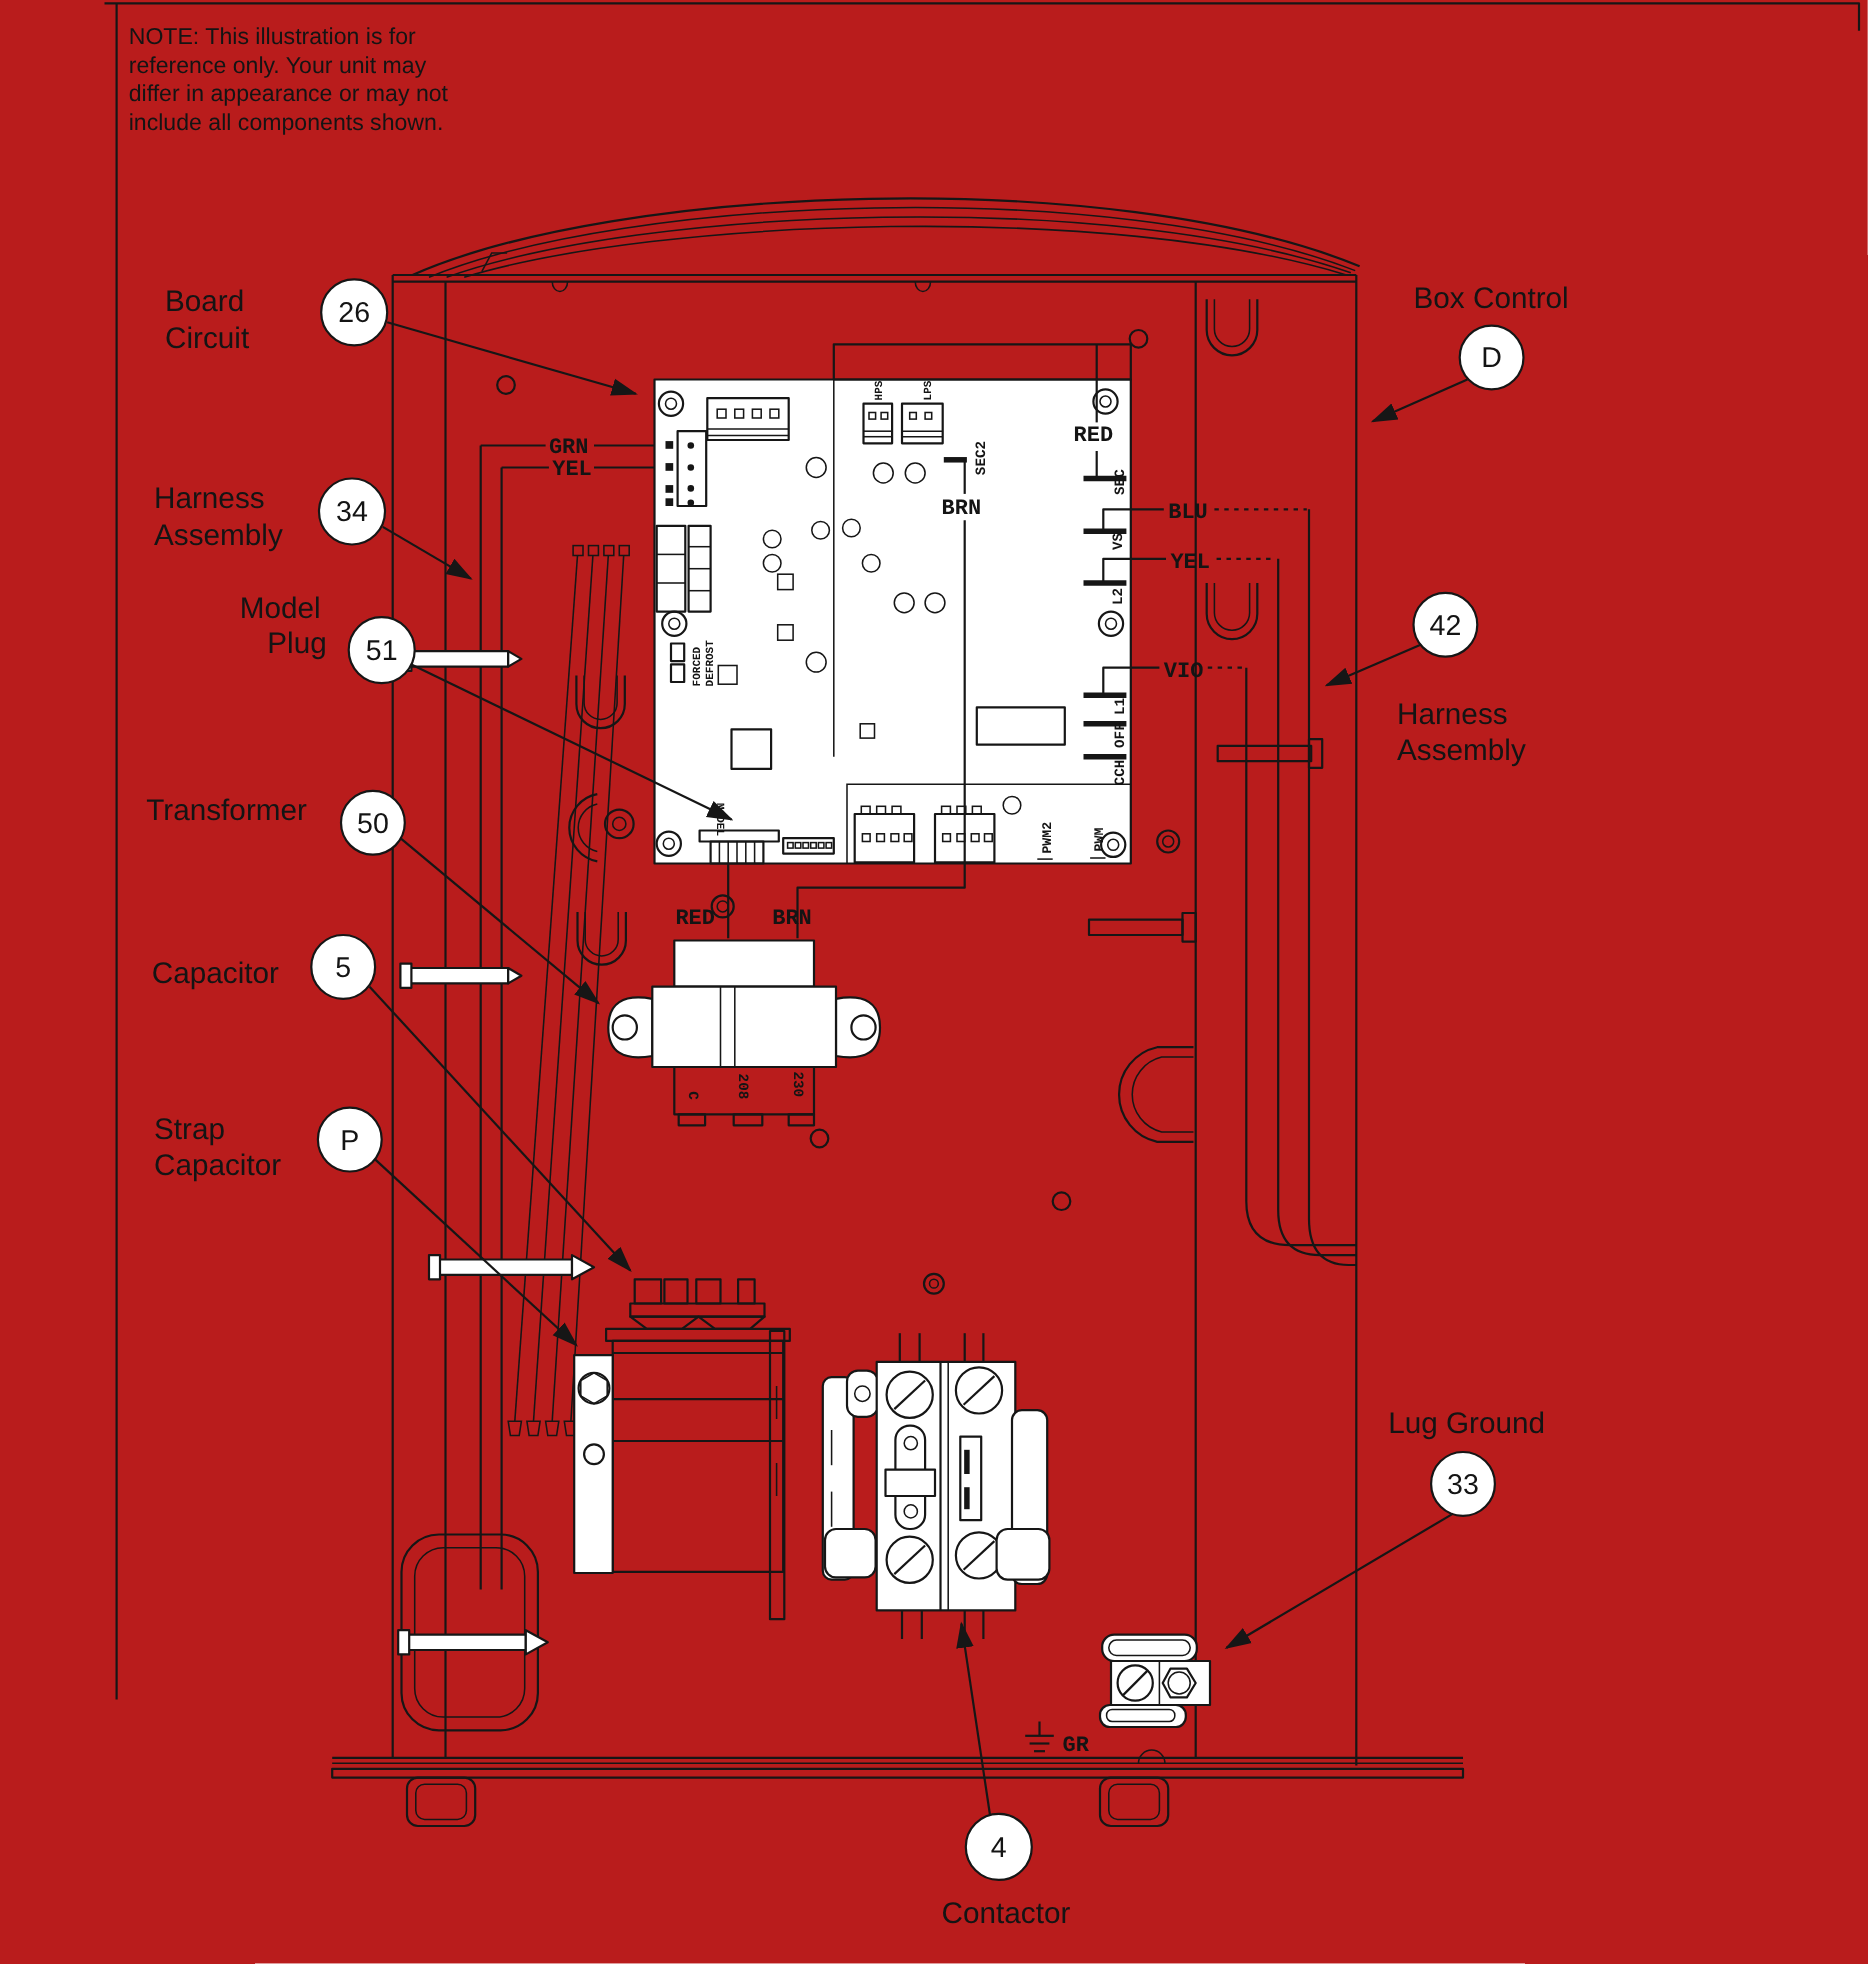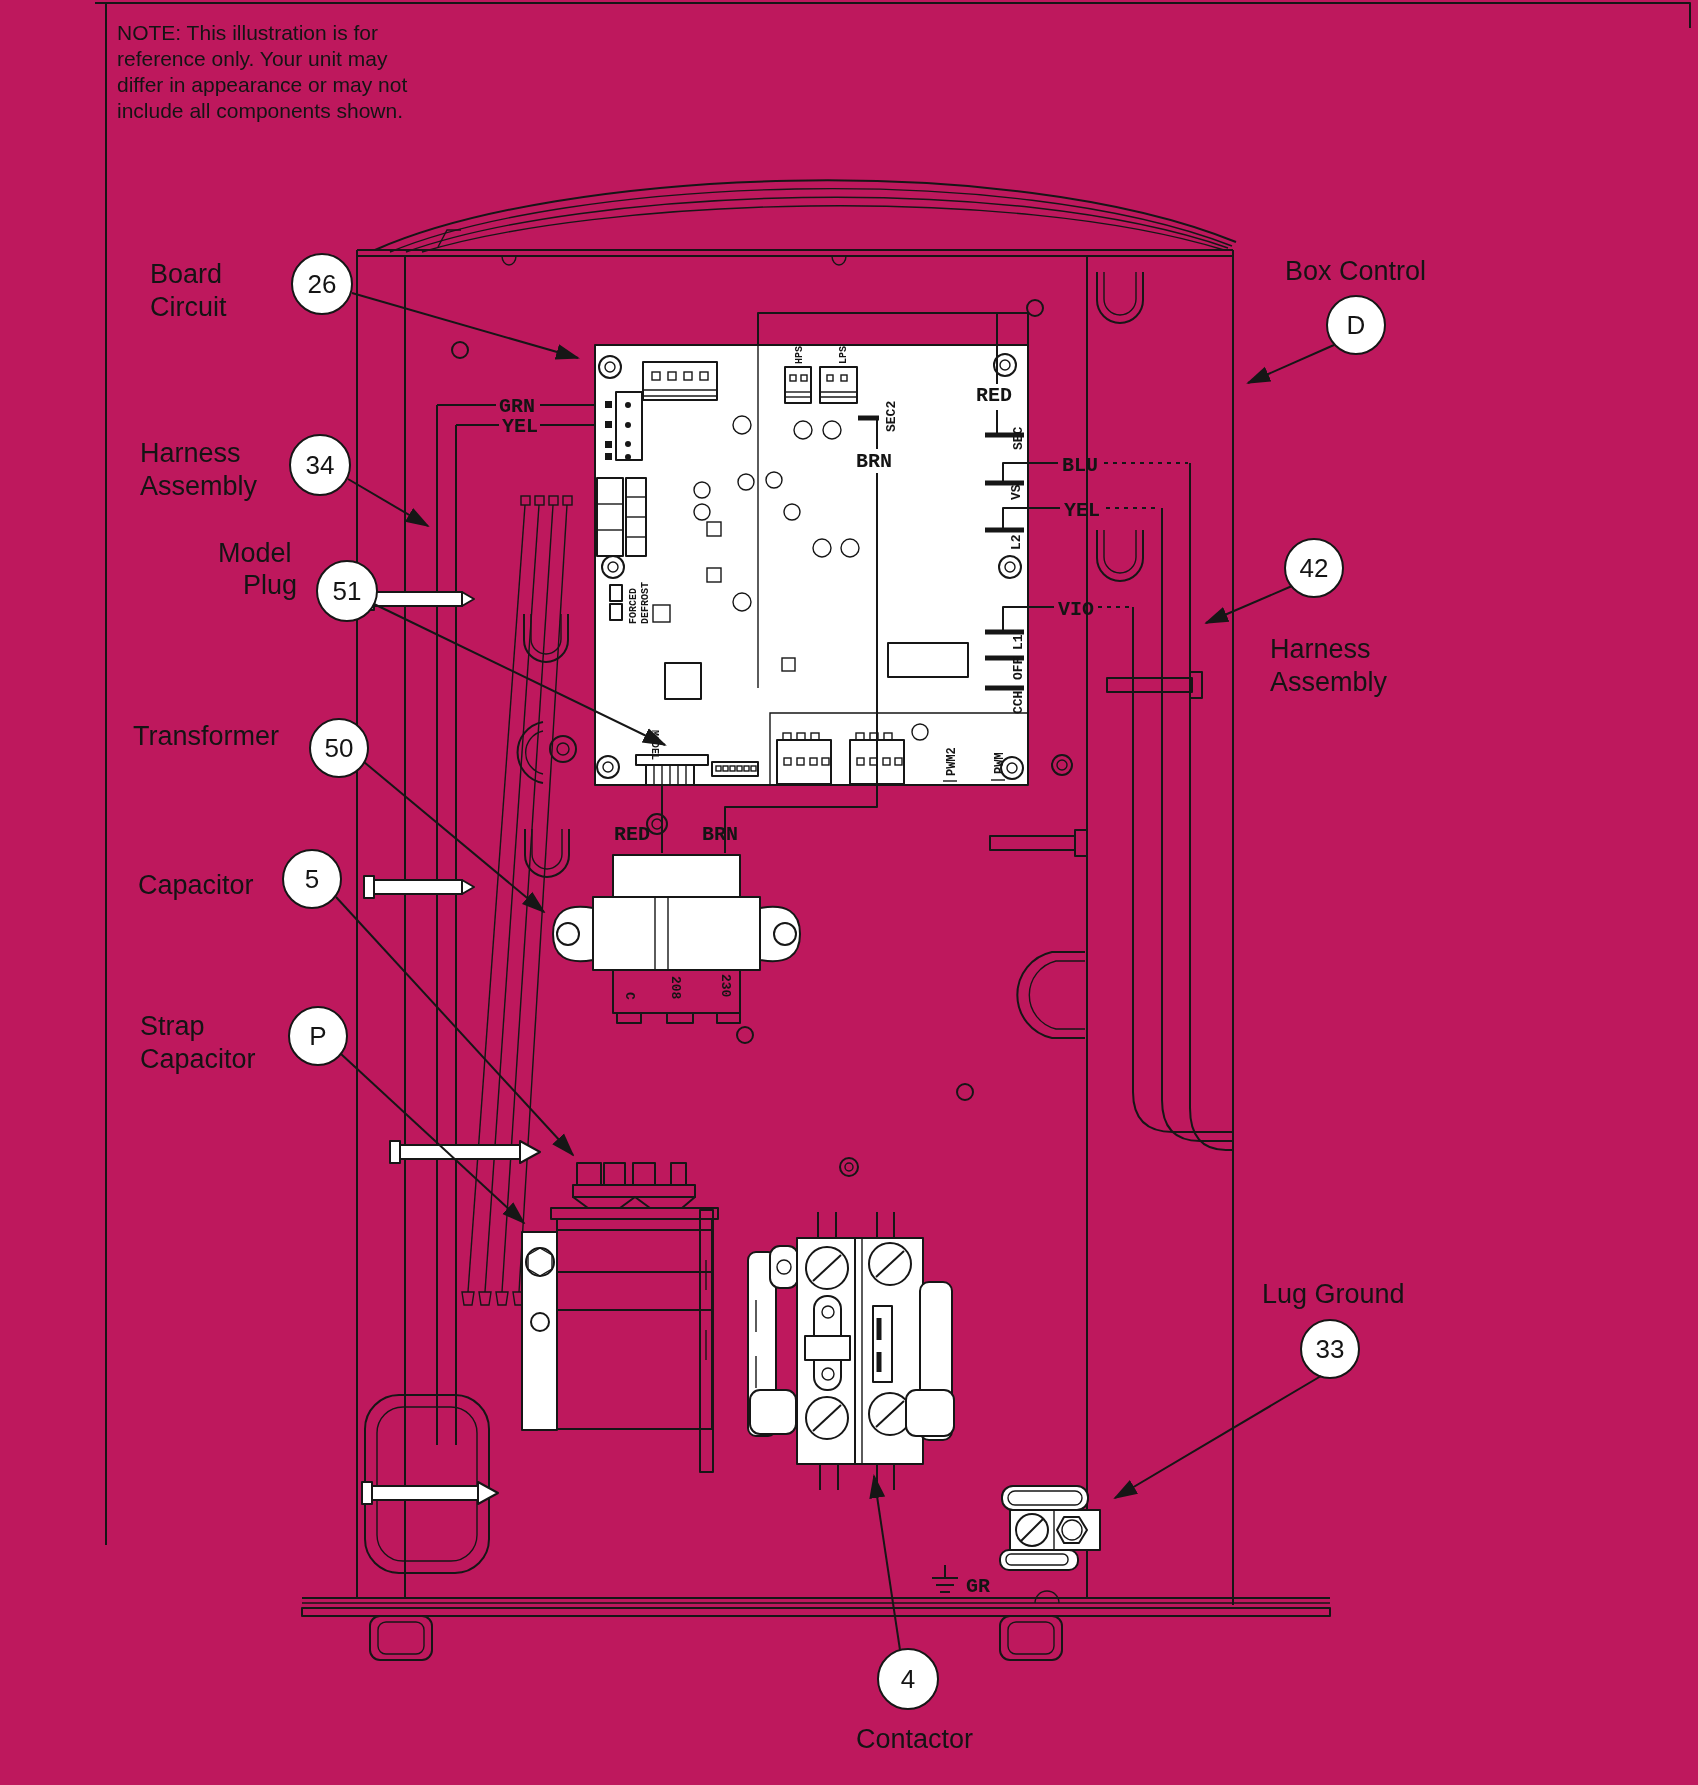--- a/index.html
+++ b/index.html
@@ -1,16 +1,16 @@
 <!DOCTYPE html>
 <html><head>
 <meta charset="utf-8">
 <style>
   html,body{margin:0;padding:0;background:#ffffff;}
-  .page{position:relative;width:1698px;height:1785px;background:#be185d;overflow:hidden;}
+  .page{position:relative;width:1698px;height:1785px;background:#b91c1c;overflow:hidden;}
   svg text{user-select:none;}
   .ln{fill:none;stroke:#161616;stroke-width:2;stroke-linejoin:round;}
   .lt{fill:none;stroke:#161616;stroke-width:1.4;}
   .tk{fill:none;stroke:#161616;stroke-width:5;}
   .fw{fill:#ffffff;}
   .fb{fill:#161616;stroke:none;}
   .dash{stroke-dasharray:4 5;}
   .lbl{font:27px "Liberation Sans",sans-serif;fill:#141414;}
   .note-t{font:21px "Liberation Sans",sans-serif;fill:#141414;}
   .ref{font:26px "Liberation Sans",sans-serif;fill:#141414;text-anchor:middle;}

